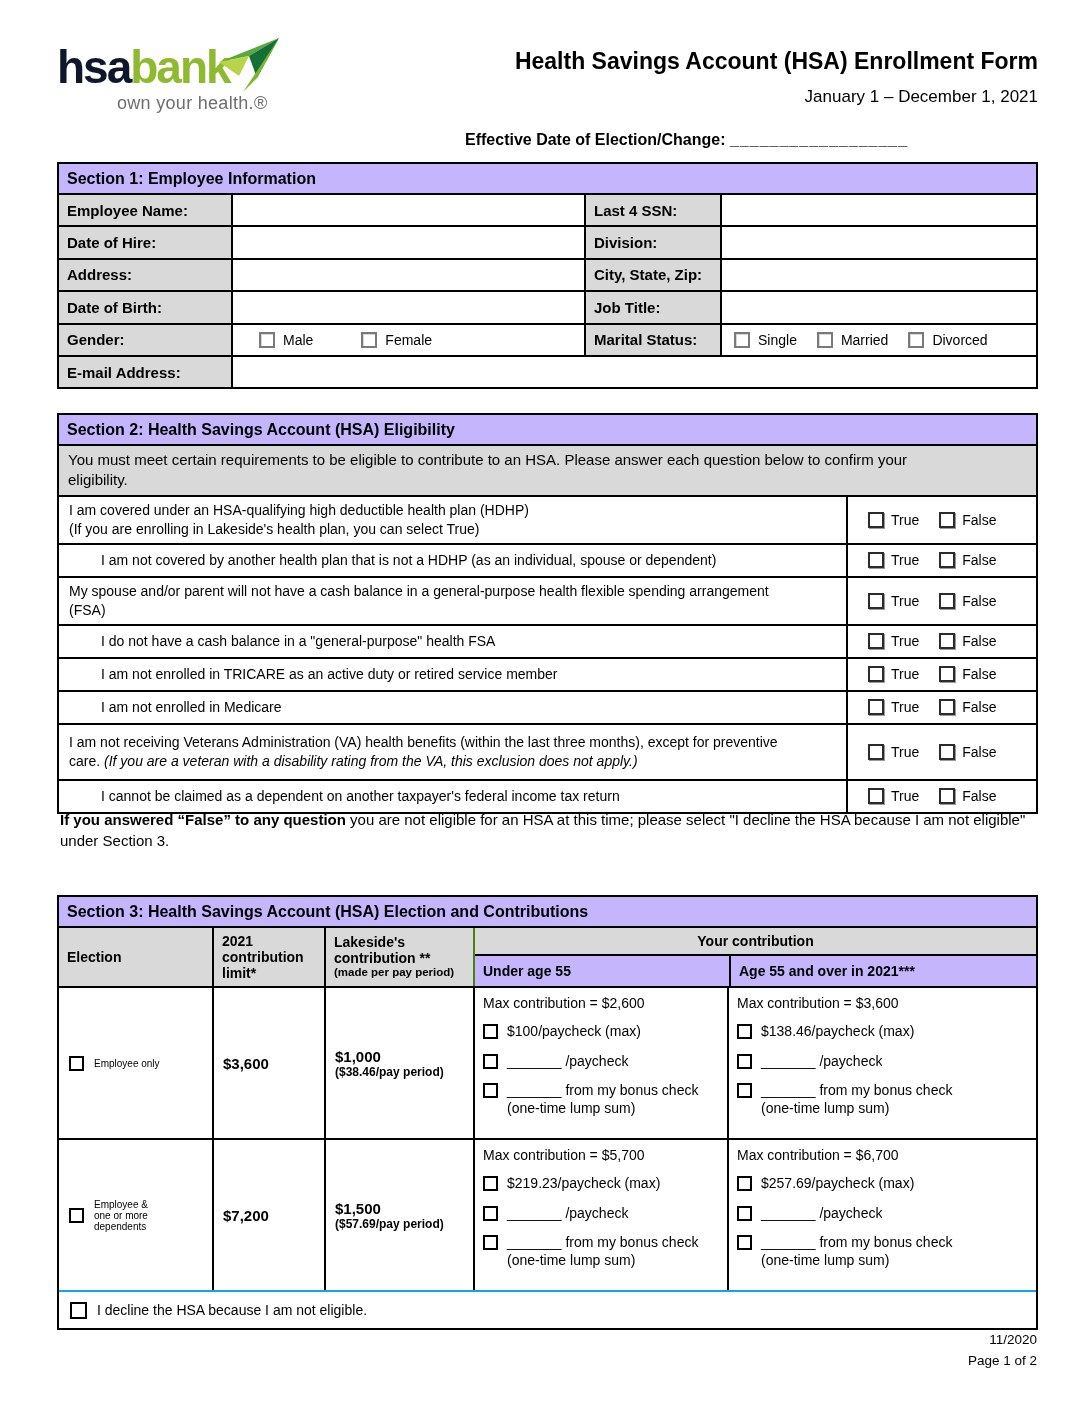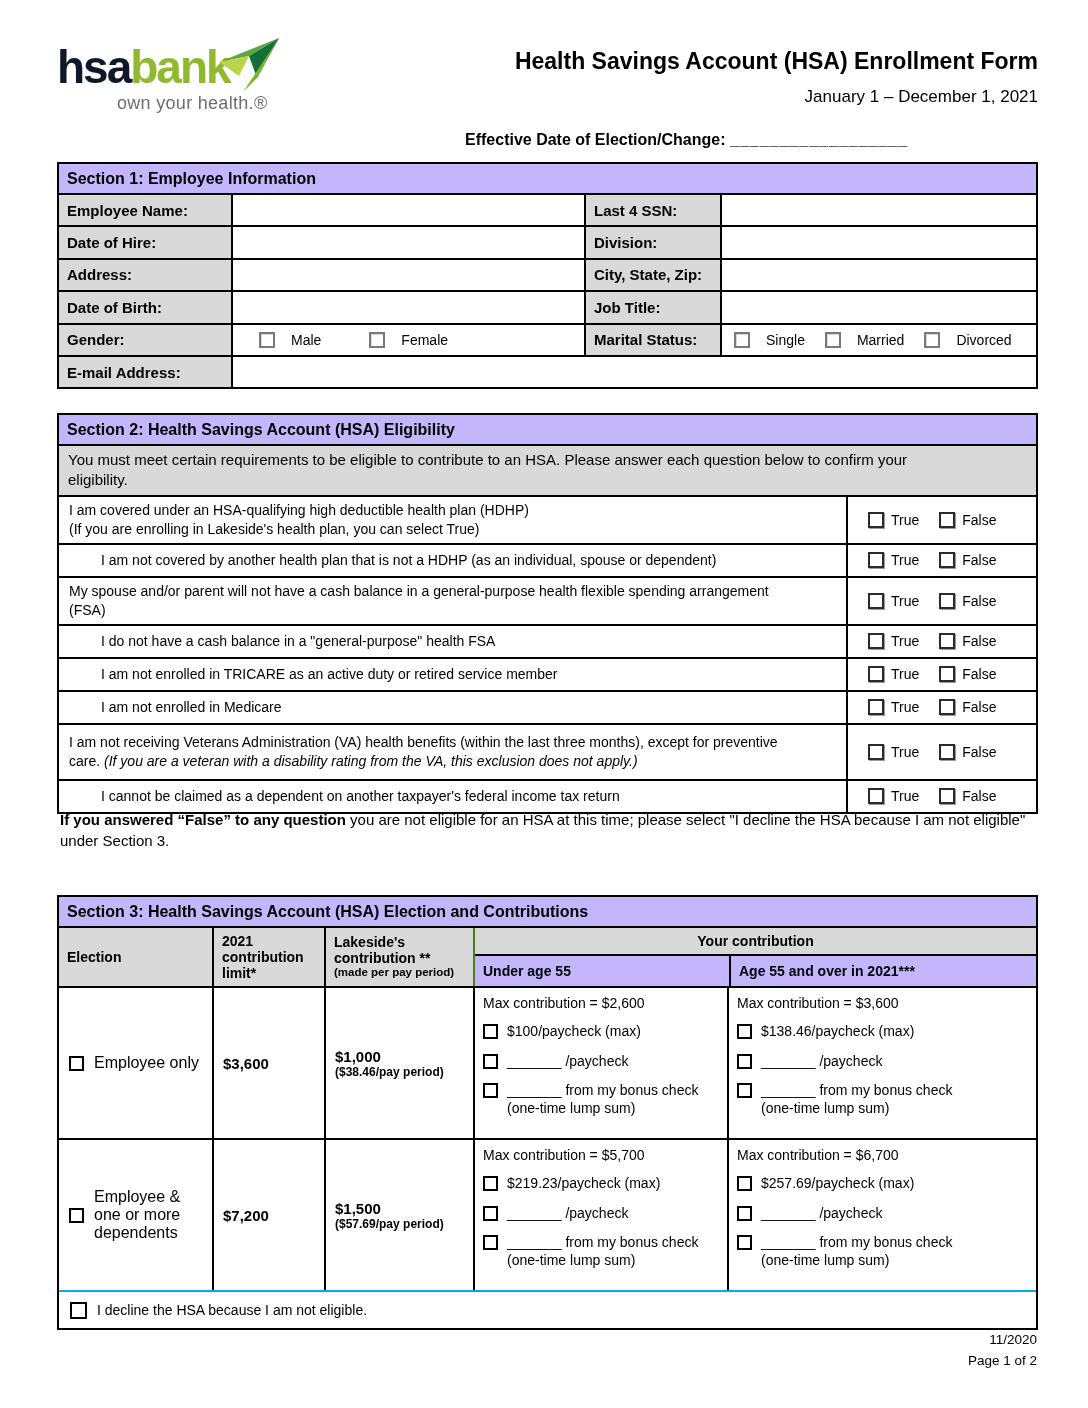--- a/index.html
+++ b/index.html
@@ -29,21 +29,21 @@
   .val { background:#fff; }
   .bl { border-left:2px solid #000; }
 
   
   .s1 { top:162px; }
   .s1 .trow { height:32.4px; }
   .s1 .c1 { width:172px; }
   .s1 .c2 { flex:1; }
   .s1 .c3 { width:136px; }
   .s1 .c4 { width:316px; }
-  .cbgroup { display:flex; align-items:center; gap:16px; font-size:14px; }
+  .cbgroup { display:flex; align-items:center; gap:8px; font-size:14px; }
   .cb1 { width:16px; height:16px; background:#fff; border:2px solid #7a7a7a; box-shadow:inset 1px 1px 0 #d8d8d8; flex:none; }
   .gender-val { display:flex; align-items:center; gap:48px; padding-left:26px; }
   .marital-val { display:flex; align-items:center; gap:20px; padding-left:12px; }
 
   
   .s2 { top:413px; }
   .s2-intro { background:#d9d9d9; font-size:15px; padding:4px 9px; line-height:1.35; }
   .qrow { display:flex; border-top:2px solid #000; }
   .q { flex:1; display:flex; align-items:center; padding:3px 10px; font-size:14px; line-height:1.3; }
   .qnote { font-style:italic; }
@@ -63,21 +63,21 @@
   .s3 .c3 { width:149px; flex:none; }
   .s3 .c4 { width:254px; flex:none; }
   .s3 .c5 { flex:1; }
   .hc.tall { height:58px; display:flex; flex-direction:column; justify-content:center; }
   .yourcol { flex:1; border-left:2px solid #4d7c0f; display:flex; flex-direction:column; }
   .yc-top { background:#d9d9d9; font-weight:bold; font-size:14px; height:28px; display:flex; align-items:center; justify-content:center; border-bottom:2px solid #000; }
   .yc-sub { display:flex; flex:1; }
   .hsub { background:#c4b5fd; font-weight:bold; font-size:14px; display:flex; align-items:center; padding:0 8px; }
   .small-bold { font-size:11.5px; font-weight:bold; }
   .brow { min-height:152px; }
-  .election-cell { display:flex; align-items:center; gap:10px; padding:0 6px 0 10px; font-size:16px; }
+  .election-cell { display:flex; align-items:center; gap:10px; padding:0 6px 0 10px; font-size:10px; }
   .money-cell { display:flex; flex-direction:column; justify-content:center; padding-left:9px; font-size:15px; font-weight:bold; }
   .money-sub { font-size:12px; font-weight:bold; }
   .contrib { padding:5px 8px; font-size:14px; }
   .maxline { margin-top:2px; }
   .opt { display:flex; align-items:flex-start; gap:9px; margin-top:12px; line-height:1.25; }
   .cb3 { width:15px; height:15px; background:#fff; border:2px solid #000; flex:none; margin-top:1px; }
   .decline-row { display:flex; align-items:center; gap:10px; border-top:2px solid #0ea5e9; min-height:38px; padding-left:11px; font-size:14px; }
 
   .footer { position:absolute; right:51px; top:1330px; text-align:right; font-size:13.5px; line-height:1.55; }
 </style>

